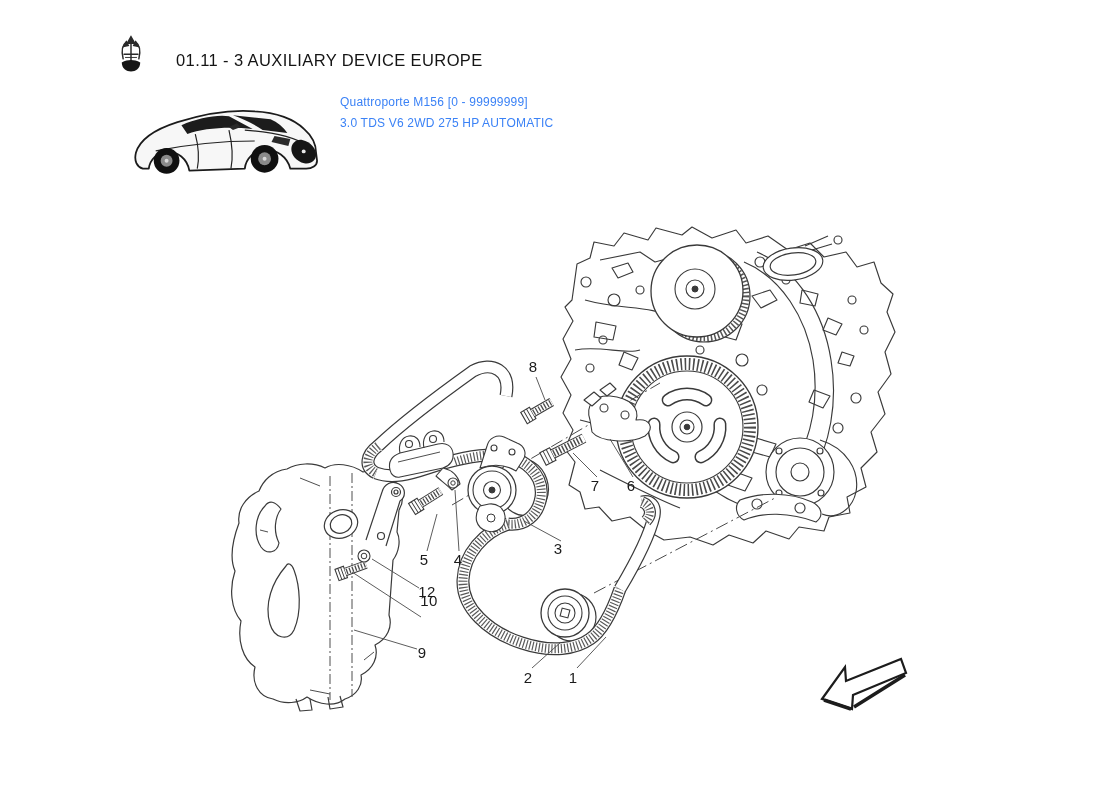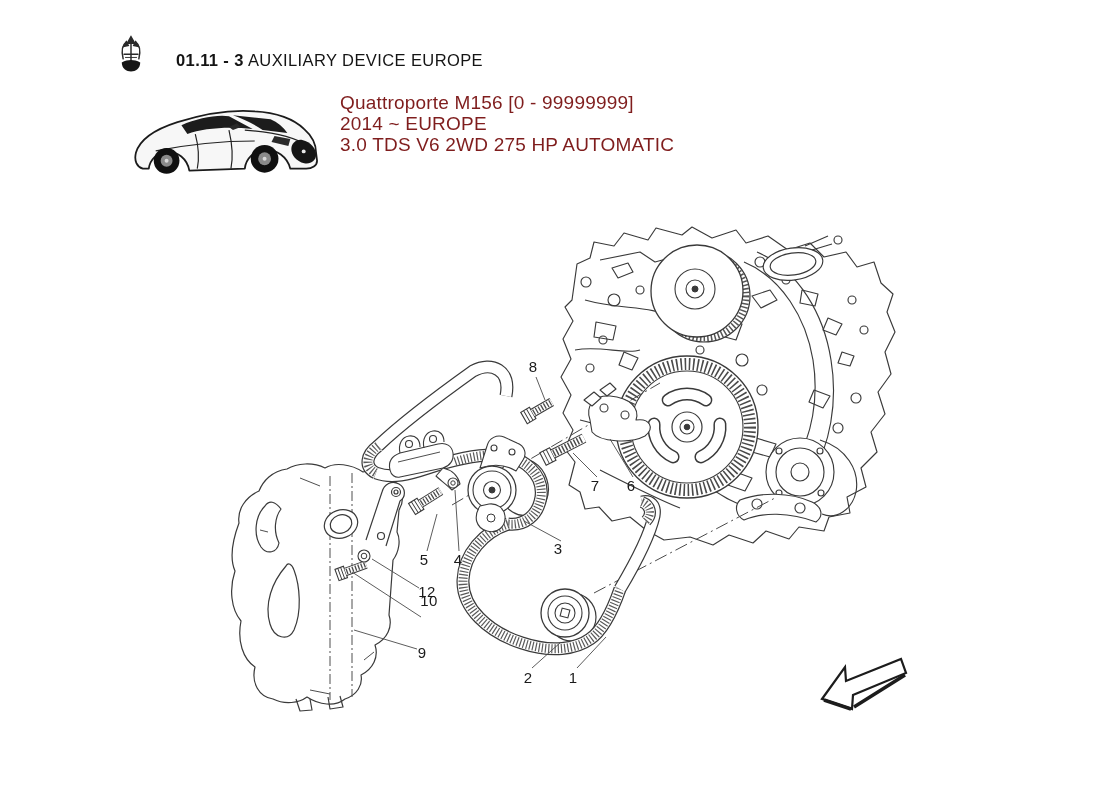--- a/index.html
+++ b/index.html
@@ -1,23 +1,23 @@
 <!DOCTYPE html>
 <html><head>
 <meta charset="utf-8">
 <style>
   html,body{margin:0;padding:0;background:#fff;}
   .page{position:relative;width:1100px;height:800px;background:#ffffff;overflow:hidden;
         font-family:"Liberation Sans","DejaVu Sans",sans-serif;color:#161616;}
   .hdr-logo{position:absolute;left:112px;top:33px;width:38px;height:48px;}
   .hdr-title{position:absolute;left:176px;top:51px;font-size:16.5px;letter-spacing:.4px;
              color:#141414;white-space:nowrap;}
-  .hdr-title .code{font-weight:bold;}
+  .hdr-title .code{font-weight:normal;}
   .car-thumb{position:absolute;left:126px;top:88px;width:198px;height:102px;}
-  .veh-info{position:absolute;left:340px;top:92px;font-size:19px;line-height:21px;color:#7f1d1d;
+  .veh-info{position:absolute;left:340px;top:92px;font-size:12px;line-height:21px;color:#3b82f6;
             letter-spacing:.2px;}
   .diagram-svg{position:absolute;left:0;top:0;width:1100px;height:800px;}
   .callout{position:absolute;transform:translate(-50%,-50%);font-size:15px;color:#1a1a1a;
            letter-spacing:.3px;}
 </style>
 </head>
 <body>
 
 <div class="page">
 
@@ -62,21 +62,20 @@
         <circle cx="41" cy="72" r="6" fill="#8a8a8a"></circle>
         <circle cx="41" cy="72" r="2" fill="#d8d8d8"></circle>
       <circle cx="140" cy="70" r="14" fill="#101010"></circle>
         <circle cx="140" cy="70" r="6.5" fill="#8a8a8a"></circle>
         <circle cx="140" cy="70" r="2" fill="#d8d8d8"></circle>
     </g>
   </svg>
 
   <div class="veh-info">
     <div>Quattroporte M156 [0 - 99999999]</div>
-    <div>2014 ~ EUROPE</div>
     <div>3.0 TDS V6 2WD 275 HP AUTOMATIC</div>
   </div>
 
   <svg class="diagram-svg" viewBox="0 0 1100 800">
 
     <g stroke="#3a3a3a" stroke-width="1.15" fill="none" stroke-linejoin="round">
       <path fill="#ffffff" d="M572,300 L577,264 L590,258 L594,242 L614,246 L624,233 L648,240 L656,228 L682,235 L692,227 L712,238 L736,230 L746,243 L768,236 L788,250 L810,243 L824,257 L846,252 L857,267 L874,262 L881,283 L893,294 L887,312 L895,332 L885,352 L891,374 L878,392 L885,414 L871,432 L877,452 L861,468 L866,487 L847,497 L850,513 L829,517 L824,531 L799,527 L789,539 L766,531 L753,543 L729,535 L713,545 L690,537 L664,540 L646,530 L630,517 L612,521 L599,507 L585,509 L580,492 L569,485 L575,462 L565,449 L573,430 L563,413 L571,395 L561,377 L571,359 L563,339 L573,321 L565,307 Z"></path>
       <path d="M600,260 L640,252 L655,262 L700,250"></path>
       <path d="M585,300 C620,310 650,305 675,318"></path>
       <path d="M575,350 C600,345 625,355 640,350"></path>

